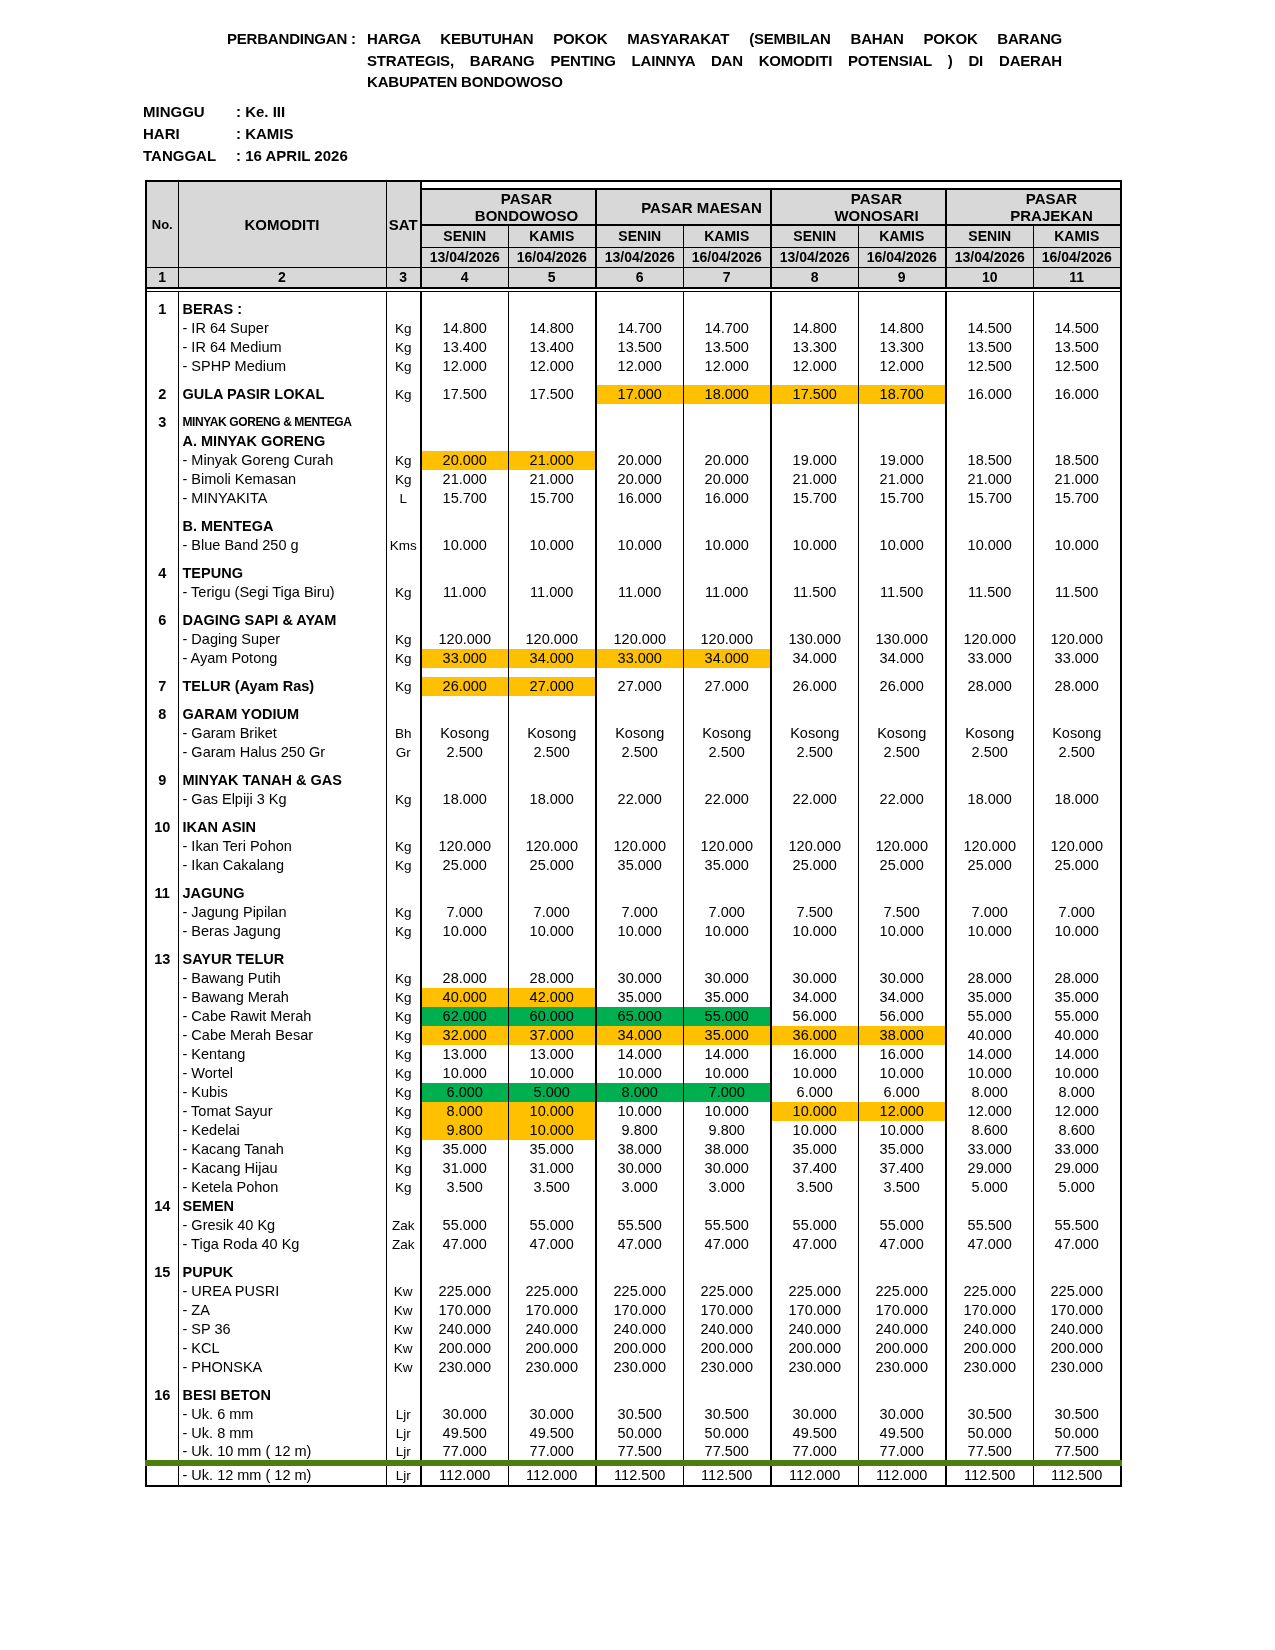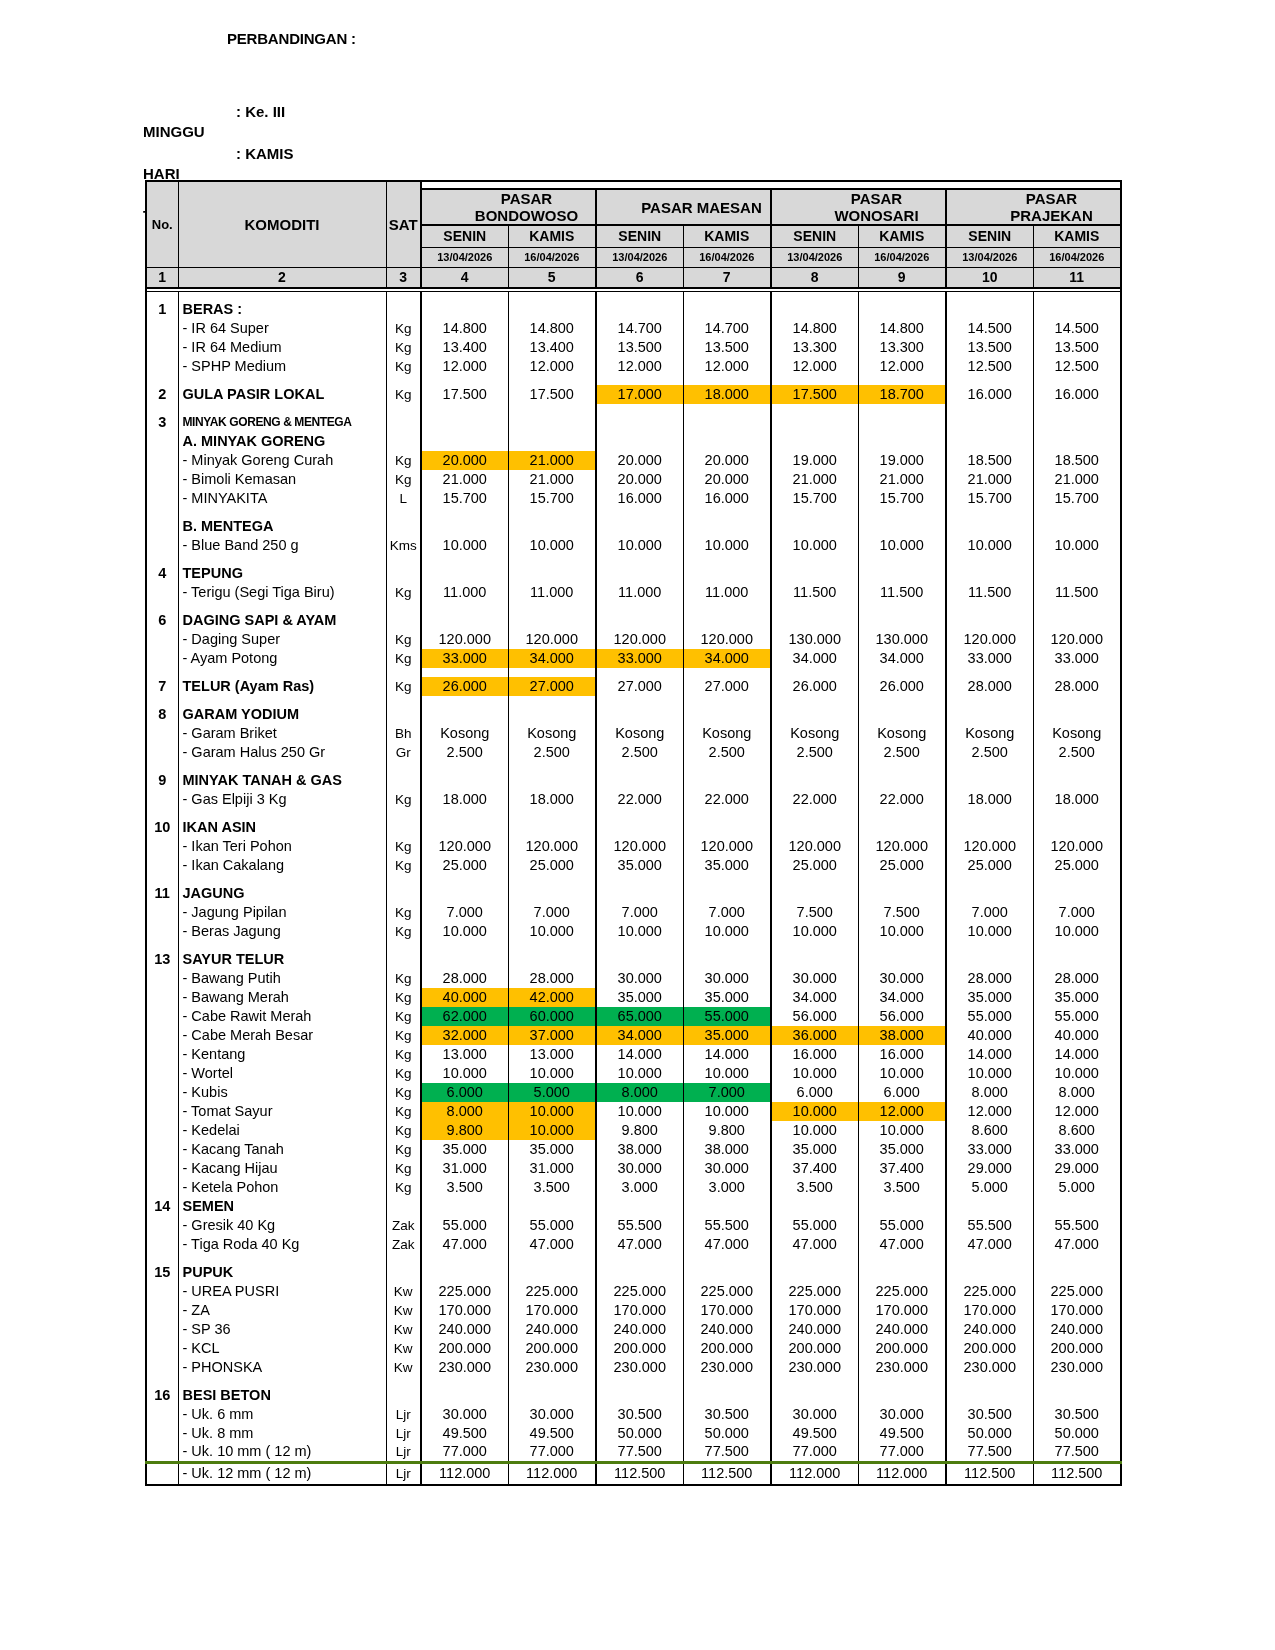--- a/index.html
+++ b/index.html
@@ -10,57 +10,62 @@
   }
   
   .title-block { position:absolute; left:227px; top:28px; display:flex; width:835px; }
   .title-label { width:140px; font-weight:bold; font-size:15px; line-height:21.5px; letter-spacing:-0.2px; }
   .title-text  { width:695px; font-weight:bold; font-size:15px; line-height:21.5px; letter-spacing:-0.2px; }
   .title-text .jline { display:block; text-align:justify; text-align-last:justify; }
   .title-text .lline { display:block; text-align:left; }
   
   .meta-block { position:absolute; left:143px; top:101px; font-weight:bold; font-size:15px; }
   .meta-row { display:flex; line-height:22px; }
-  .meta-label { width:93px;margin-top:20px; }
+  .meta-label { width:93px; }
   
   .table-wrap { position:absolute; left:145px; top:180px; }
   table { border-collapse:collapse; table-layout:fixed; width:975px; border:2px solid #000; }
   th, td { overflow:hidden; }
   
   thead th { background:var(--gray,#D8D8D8); font-weight:bold; text-align:center; vertical-align:middle; }
   .h-no   { border-right:1px solid #000; border-bottom:1px solid #000; font-size:13px; }
   .h-kom  { border-right:1px solid #000; border-bottom:1px solid #000; font-size:15px; }
   .h-sat  { border-right:2px solid #000; border-bottom:1px solid #000; font-size:15px; }
   .h-strip { background:#fff; height:8px; }
   .h-market { border:2px solid #000; font-size:15px; height:25px;padding-left:36px; }
   .r-day th  { height:22px; font-size:14px; border-bottom:1px solid #000; }
-  .r-date th { height:20px; font-size:11px; border-bottom:1px solid #000; }
+  .r-date th { height:20px; font-size:14px; border-bottom:1px solid #000; }
   .r-num th  { height:21px; font-size:14px; border-bottom:1px solid #000; }
   .bl1 { border-left:1px solid #000; }
   .bl2 { border-left:2px solid #000; }
   .r-gap td { height:3px; border-top:2px solid #000; border-bottom:1px solid #000; background:#fff; }
   
   tbody td { vertical-align:middle; font-size:14.5px; line-height:17px; height:19px; }
   tr.blank td { height:9px; }
   tr.section td.c-name { font-weight:bold;margin-top:24px; }
   tr.section td.c-name.small { font-size:12px; letter-spacing:-0.4px; }
-  tr.topline td { border-top:3px solid #4d7c0f; height:23px; }
+  tr.topline td { border-top:6px solid #4d7c0f; height:23px; }
   .c-no   { border-right:1px solid #000; text-align:center; font-weight:bold; }
   .c-name { border-right:1px solid #000; text-align:left; padding-left:4px; }
   .c-sat  { border-right:2px solid #000; text-align:center; font-size:13.5px; }
   .c-val  { border-left:1px solid #000; text-align:center; }
   .c-val.p0, .c-val.p2, .c-val.p4, .c-val.p6 { border-left-width:2px; }
   .hl-orange { background:var(--orange,#FFC000); }
   .hl-green  { background:var(--green,#00B050); }
 </style>
 </head>
 <body>
 
 <div class="title-block">
   <div class="title-label">PERBANDINGAN :</div>
+  <div class="title-text">
+    <span class="jline">HARGA KEBUTUHAN POKOK MASYARAKAT (SEMBILAN BAHAN POKOK BARANG</span>
+    <span class="jline">STRATEGIS, BARANG PENTING LAINNYA DAN KOMODITI POTENSIAL ) DI DAERAH</span>
+    <span class="lline">KABUPATEN BONDOWOSO</span>
+  </div>
 </div>
 
 <div class="meta-block">
   <div class="meta-row">
     <span class="meta-label">MINGGU</span>
     <span class="meta-value">: Ke. III</span>
   </div>
   <div class="meta-row">
     <span class="meta-label">HARI</span>
     <span class="meta-value">: KAMIS</span>

